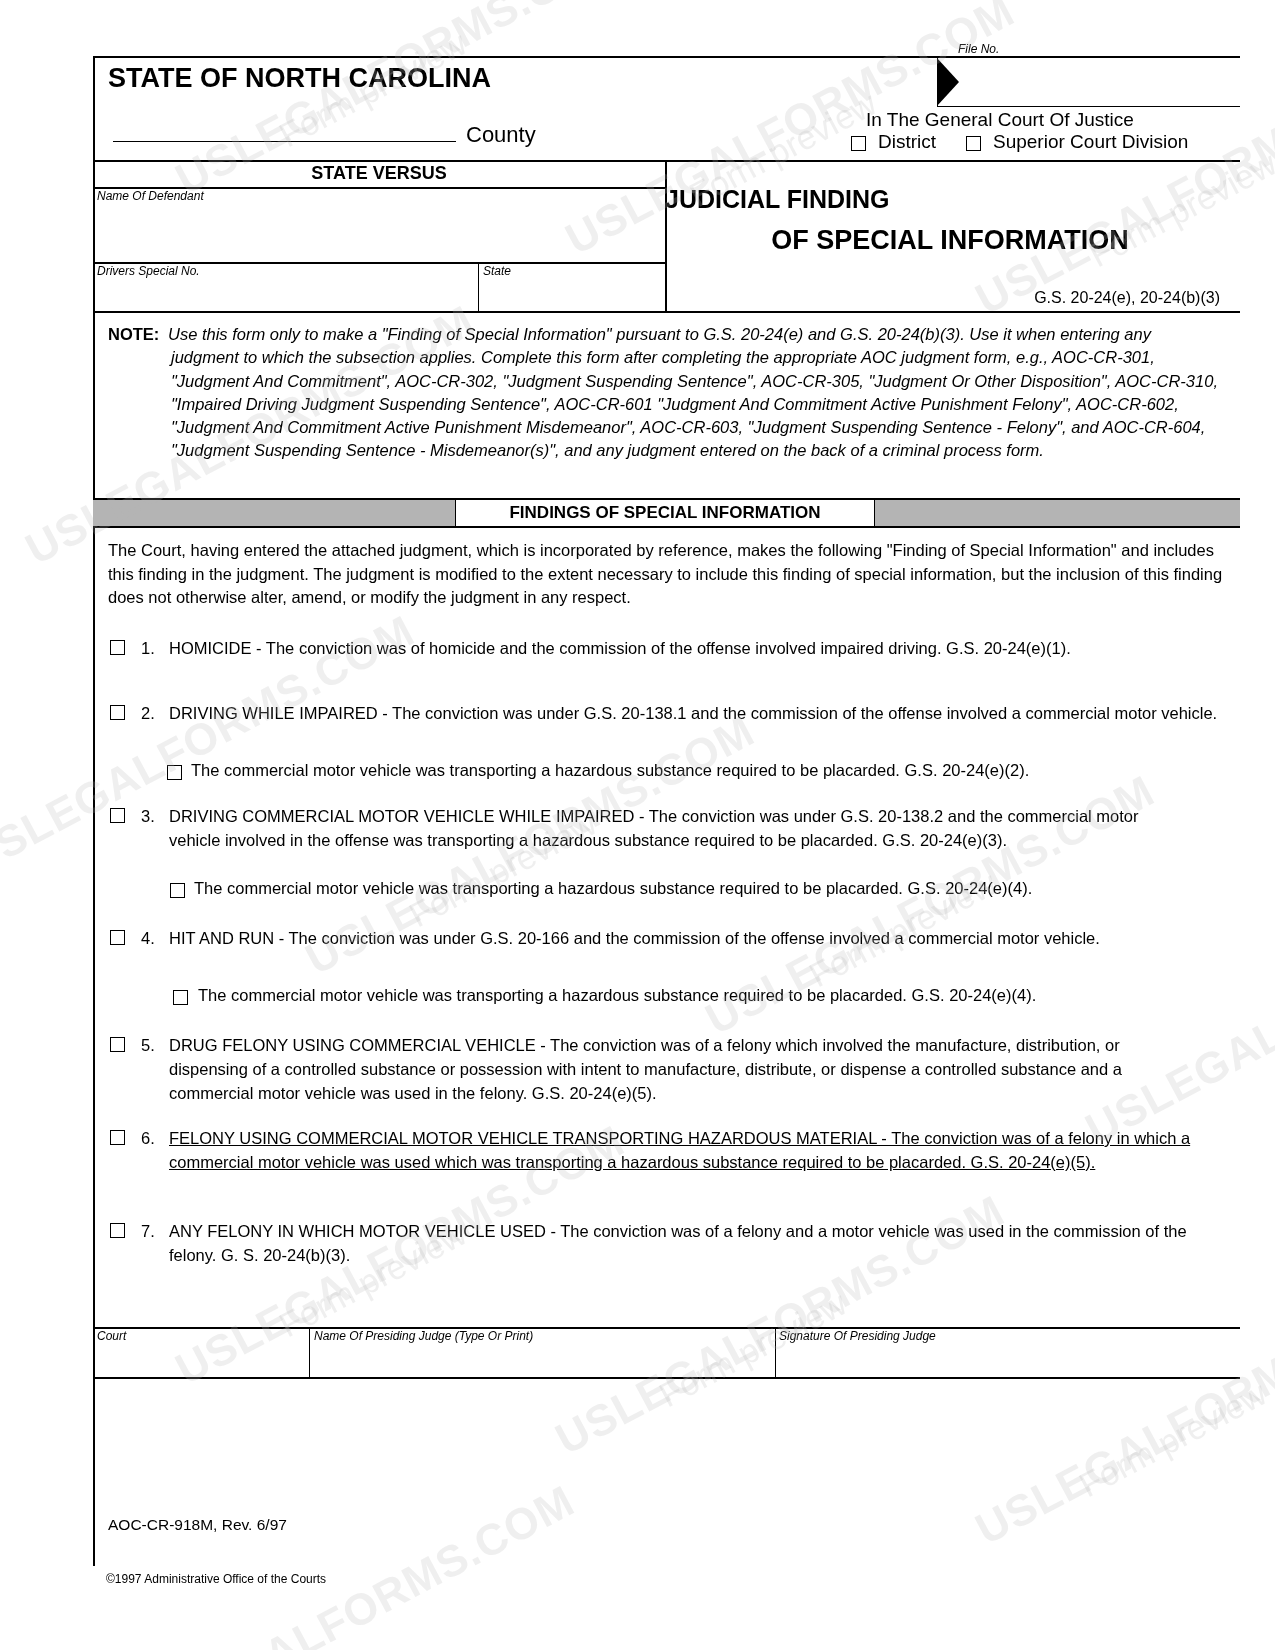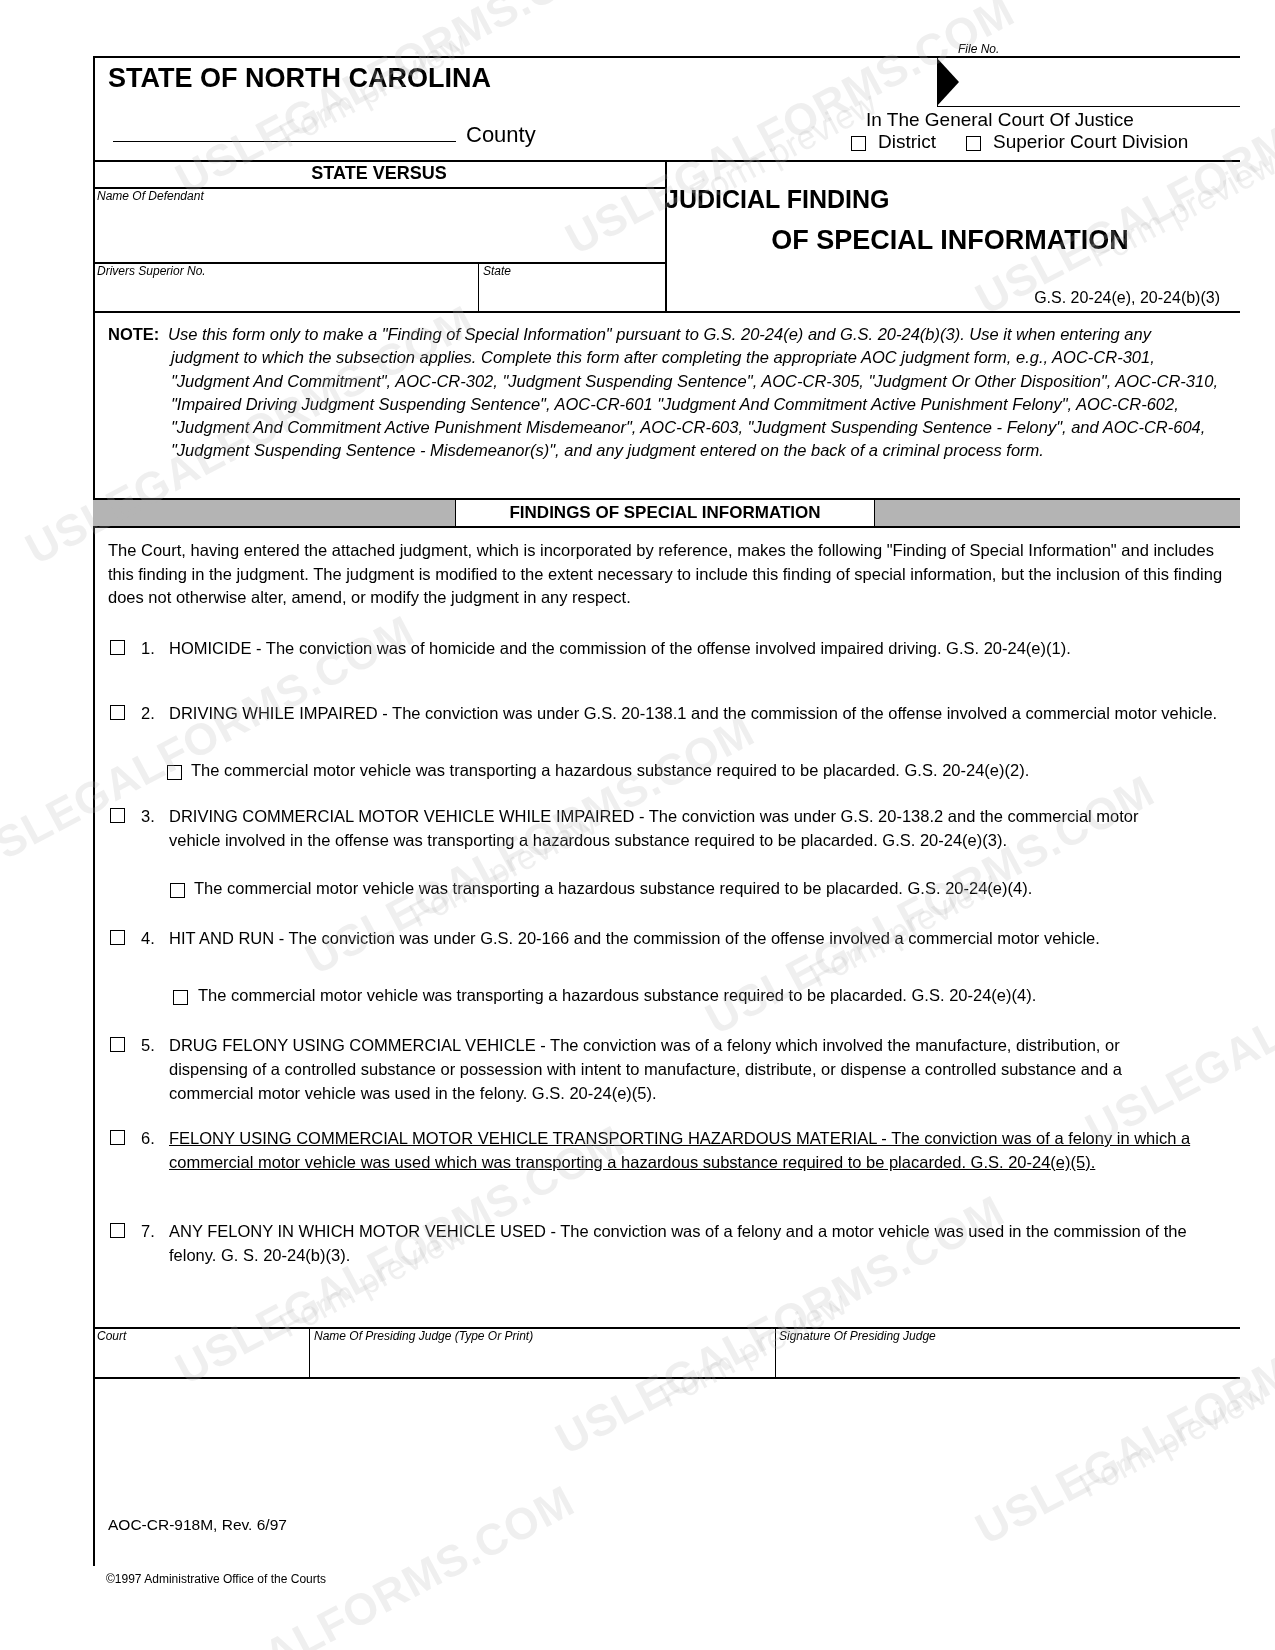--- a/index.html
+++ b/index.html
@@ -42,21 +42,21 @@
 <div class="cb" style="left:966px; top:136px;"></div>
 <div class="abs" style="left:993px; top:131px; font-size:19px;">Superior Court Division</div>
 
 <div class="hline" style="left:93px; top:160px; width:1147px;"></div>
 
 <div class="abs" style="left:93px; top:163px; width:572px; text-align:center; font-size:18px; font-weight:bold;">STATE VERSUS</div>
 <div class="hline" style="left:93px; top:187px; width:572px;"></div>
 <div class="lbl" style="left:97px; top:189px;">Name Of Defendant</div>
 <div class="abs" style="left:97px; top:205px; width:560px; height:52px;"></div>
 <div class="hline" style="left:93px; top:262px; width:572px;"></div>
-<div class="lbl" style="left:97px; top:264px;">Drivers Superior No.</div>
+<div class="lbl" style="left:97px; top:264px;">Drivers Special No.</div>
 <div class="abs" style="left:97px; top:280px; width:375px; height:28px;"></div>
 <div class="vline thin" style="left:478px; top:262px; height:49px;"></div>
 <div class="lbl" style="left:483px; top:264px;">State</div>
 <div class="abs" style="left:483px; top:280px; width:178px; height:28px;"></div>
 <div class="vline" style="left:665px; top:160px; height:151px;"></div>
 
 <div class="abs" style="left:665px; top:185px; width:570px; font-size:25px; font-weight:bold;">JUDICIAL FINDING</div>
 <div class="abs" style="left:665px; top:225px; width:570px; text-align:center; font-size:27px; font-weight:bold;">OF SPECIAL INFORMATION</div>
 <div class="abs" style="left:900px; top:289px; width:320px; text-align:right; font-size:16px;">G.S. 20-24(e), 20-24(b)(3)</div>
 

